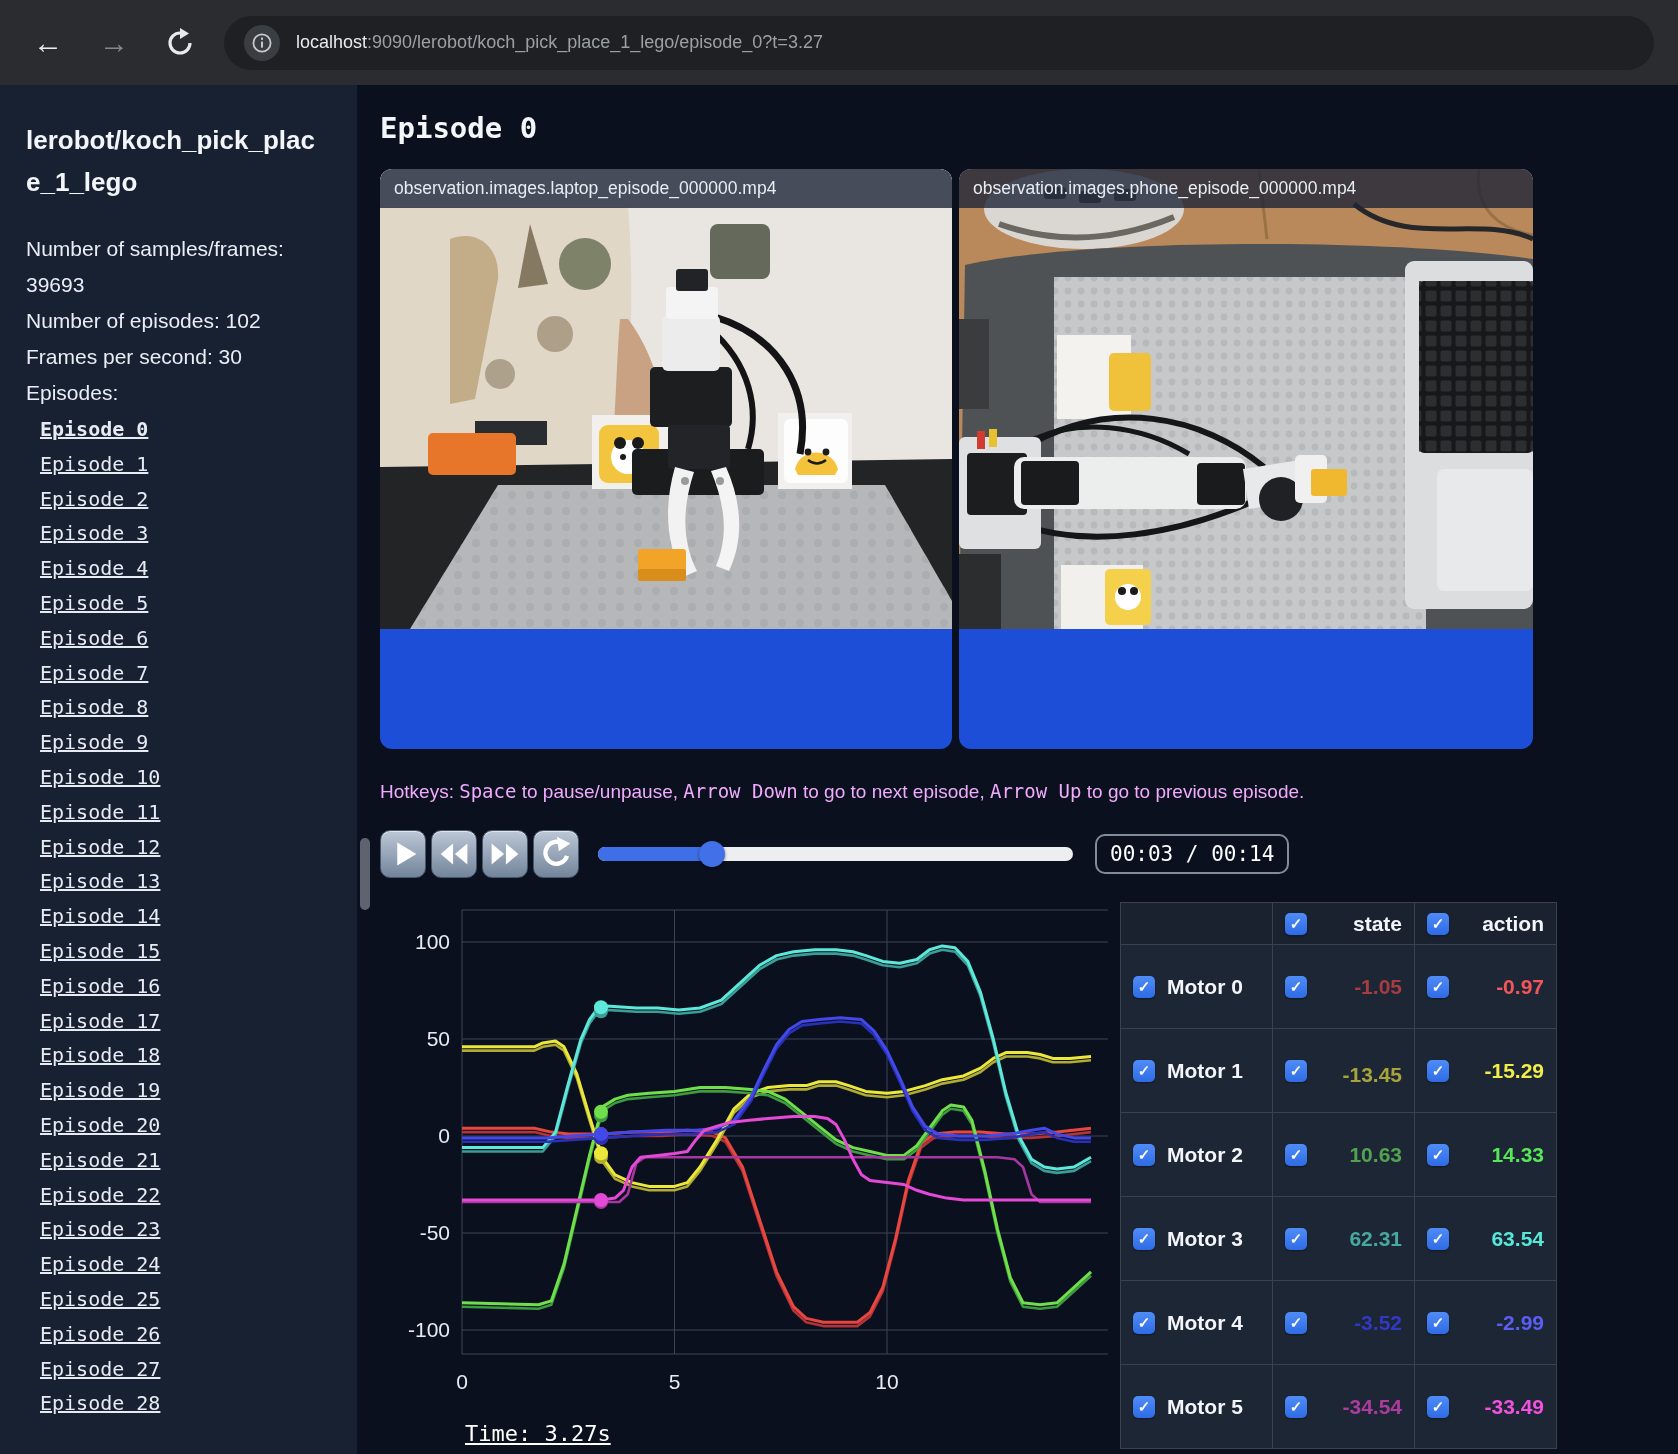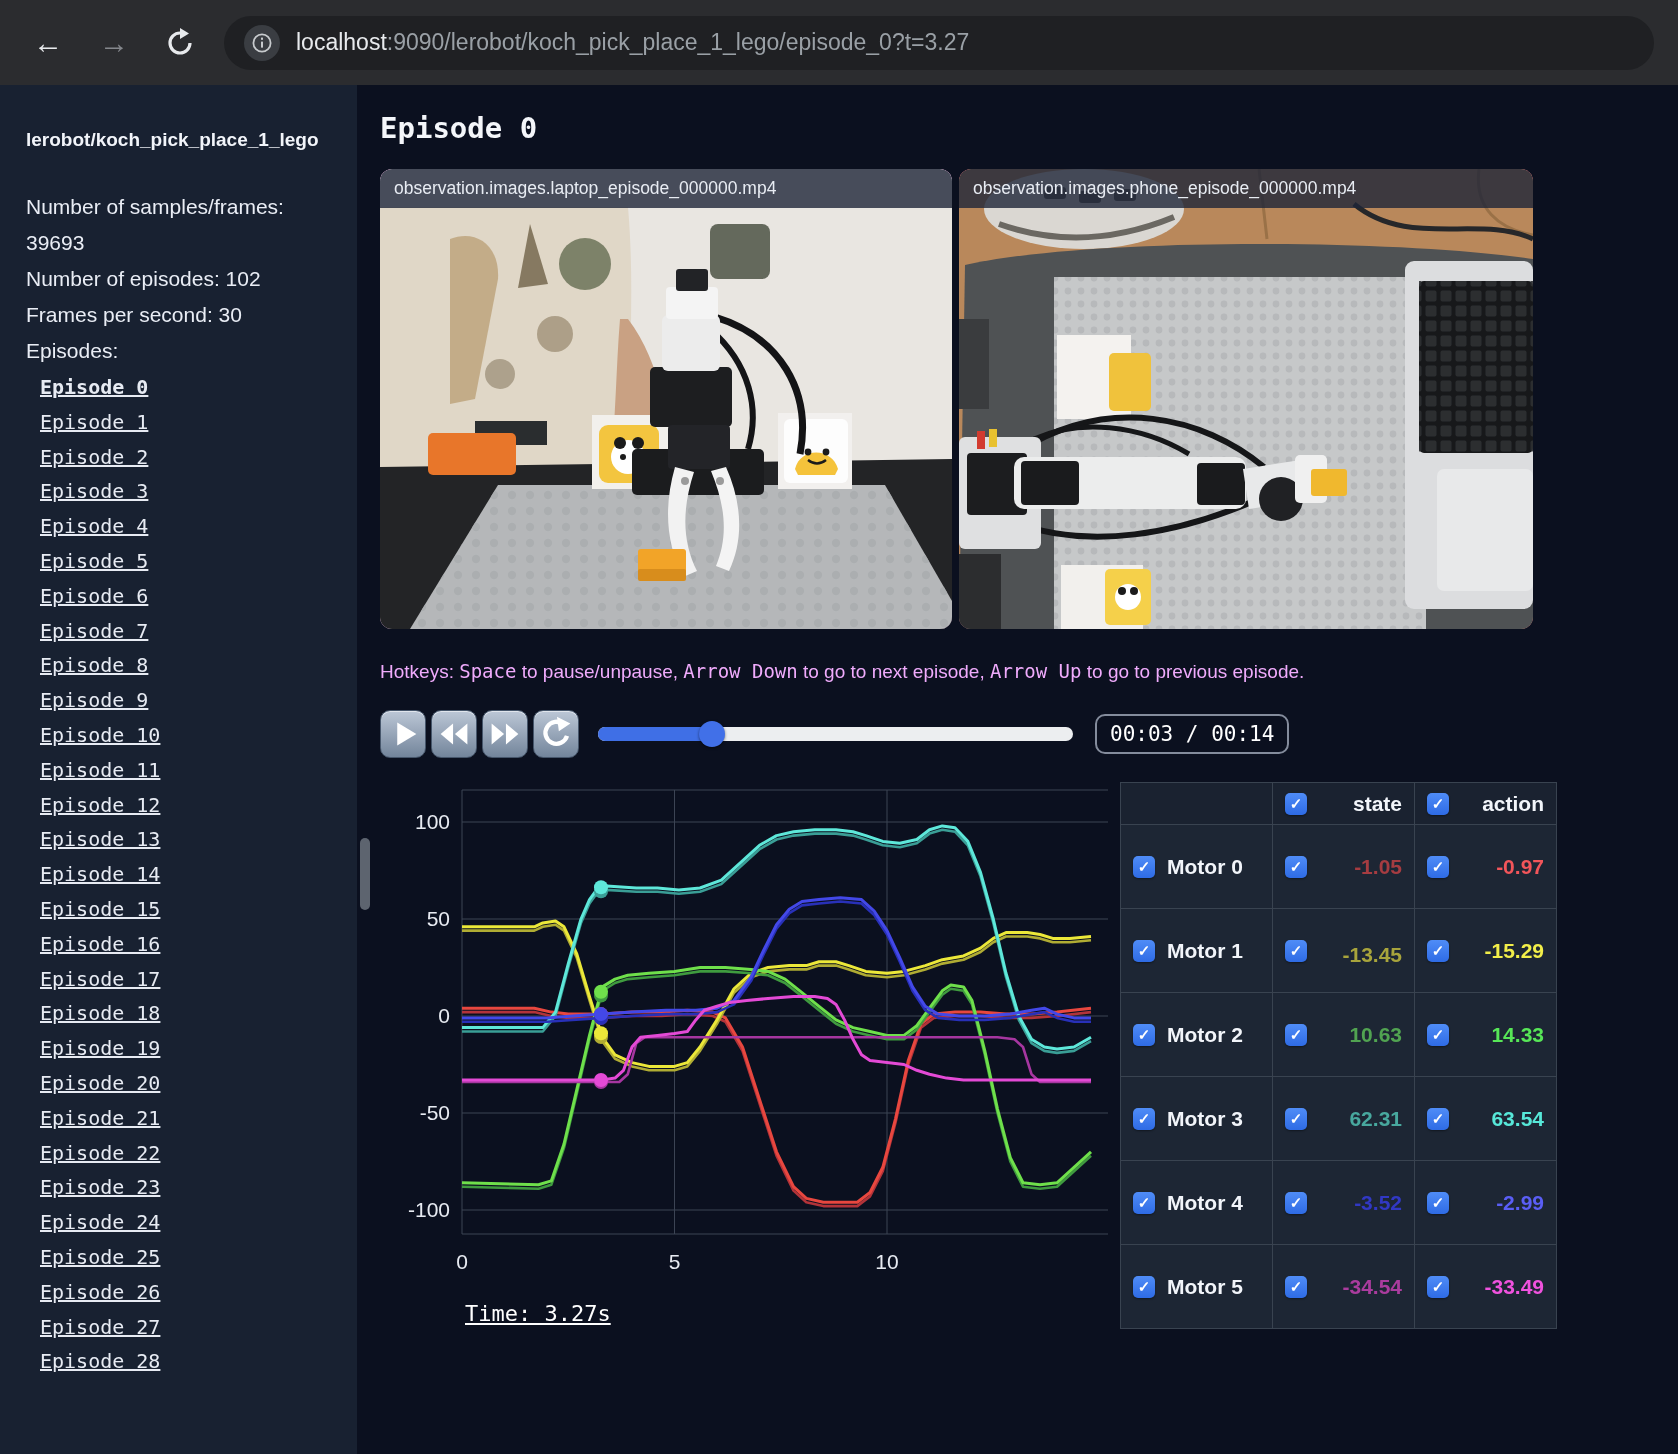--- a/index.html
+++ b/index.html
@@ -8,44 +8,44 @@
 
   
   .chrome { height:85px; background:#2b2c2f; display:flex; align-items:center; padding:0 24px 0 26px; }
   .nav-ic { width:44px; height:44px; display:flex; align-items:center; justify-content:center;
             font-size:30px; color:#e8eaed; margin-right:22px; cursor:pointer; flex:none; }
   .nav-ic.dim { color:#84878c; }
   .url-pill { flex:1; height:54px; background:#1f2023; border-radius:27px; display:flex;
               align-items:center; padding:0 20px; min-width:0; }
   .info-circle { width:36px; height:36px; border-radius:50%; background:#3a3d42; color:#c7cacd;
                  display:flex; align-items:center; justify-content:center; margin-right:16px; flex:none; }
-  .url-text { font-size:23px; white-space:nowrap; overflow:hidden; }
+  .url-text { font-size:18px; white-space:nowrap; overflow:hidden; }
   .url-host { color:#e8eaed; }
   .url-rest { color:#9aa0a6; }
 
   
   .app { display:flex; height:1369px; }
   .sidebar { width:357px; flex:none; background:#182131; padding:34px 20px 0 26px; overflow:hidden; }
   .main { flex:1; background:#0b101f; padding:0 0 0 23px; position:relative; overflow:hidden; }
 
-  .ds-title { color:#f2f5fa; font-size:19px; font-weight:bold; line-height:42px;
+  .ds-title { color:#f2f5fa; font-size:26px; font-weight:bold; line-height:42px;
               width:298px; word-break:break-all; }
   .stats { margin-top:28px; width:302px; color:#e9edf5; font-size:21px; line-height:36px; }
   .ep-list { list-style:none; margin-top:2px; padding-left:14px; }
   .ep-list li { line-height:32.8px; }
   .ep-link { font-family:"DejaVu Sans Mono", monospace; font-size:20px; color:#e7ebf3;
              text-decoration:underline; cursor:pointer; }
   .ep-link.active { font-weight:bold; }
 
   
   .page-title { color:#f4f6fa; font-family:"DejaVu Sans Mono", monospace; font-size:29px;
                 font-weight:bold; margin:26px 0 24px; }
   .videos { display:flex; gap:7px; }
-  .video-panel { width:572px; height:460px; border-radius:12px; overflow:hidden; position:relative;
-                 background:#701a75; flex:none; }
+  .video-panel { width:572px; height:580px; border-radius:12px; overflow:hidden; position:relative;
+                 background:#1d4ed8; flex:none; }
   .video-title { position:absolute; top:0; left:0; right:0; background:rgba(30,38,56,.80);
                  color:#e8ecf3; font-size:17.5px; padding:9px 14px; border-radius:12px 12px 0 0; z-index:2; }
   .video-panel svg { display:block; }
 
   .hotkeys { margin-top:31px; color:#f0abfc; font-size:19px; }
   .hotkeys code { font-family:"DejaVu Sans Mono", monospace; font-size:19px; }
 
   
   .controls { margin-top:27px; display:flex; align-items:center; }
   .pbtn { width:46px; height:48px; border-radius:10px; border:1px solid #46566b;

